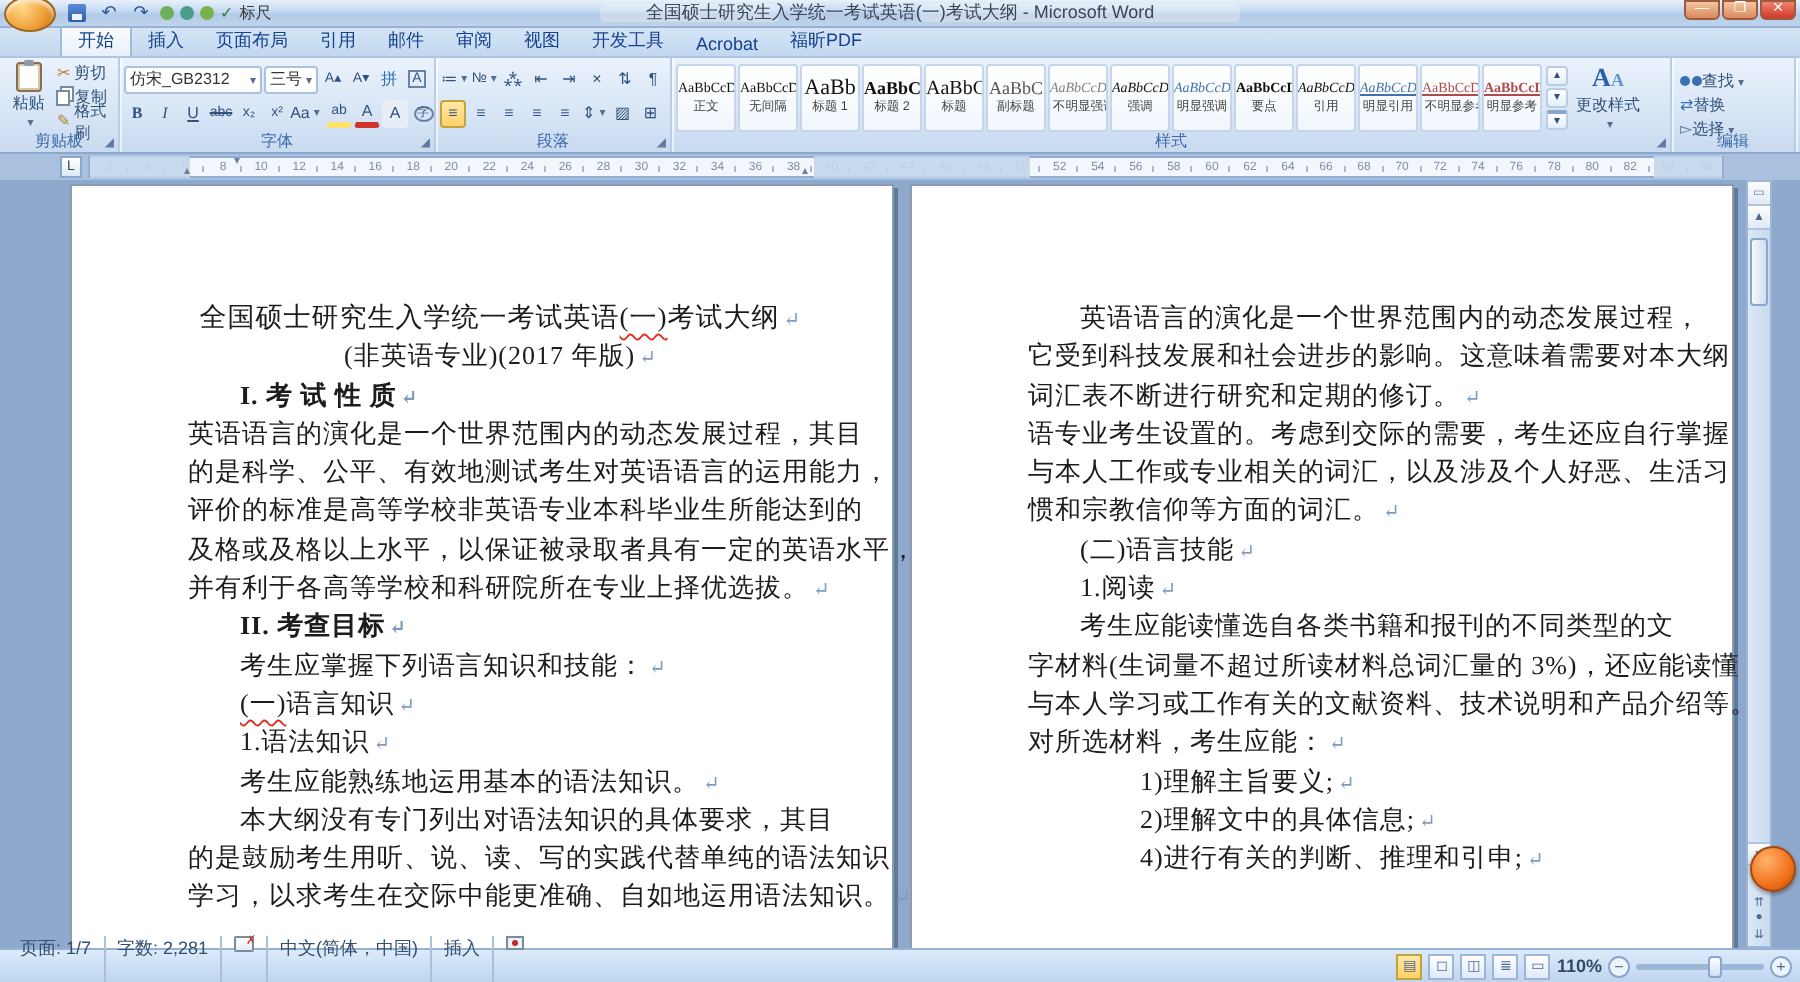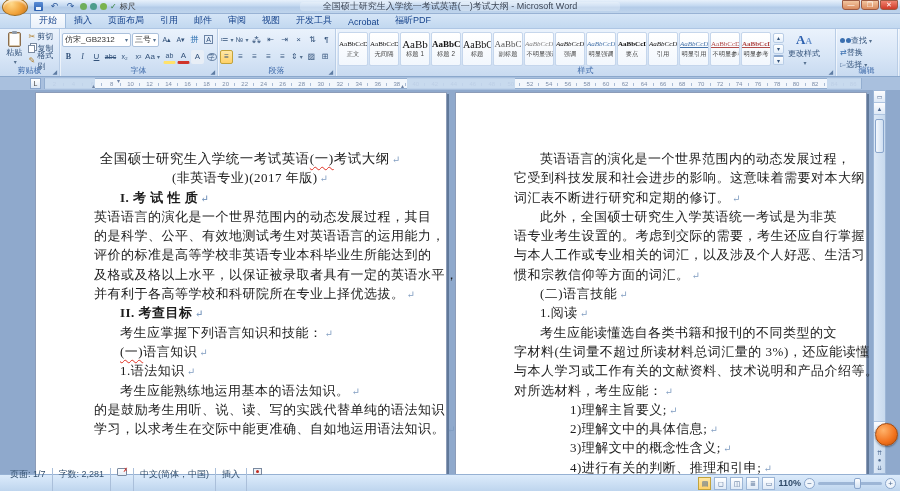--- a/index.html
+++ b/index.html
@@ -522,40 +522,39 @@
         <div class="dline f">英语语言的演化是一个世界范围内的动态发展过程，其目</div>
         <div class="dline f">的是科学、公平、有效地测试考生对英语语言的运用能力，</div>
         <div class="dline f">评价的标准是高等学校非英语专业本科毕业生所能达到的</div>
         <div class="dline f">及格或及格以上水平，以保证被录取者具有一定的英语水平，</div>
         <div class="dline f">并有利于各高等学校和科研院所在专业上择优选拔。<span class="pmark">↵</span></div>
         <div class="dline h">II. 考查目标<span class="pmark">↵</span></div>
         <div class="dline i">考生应掌握下列语言知识和技能：<span class="pmark">↵</span></div>
         <div class="dline i"><span class="sq">(一)</span>语言知识<span class="pmark">↵</span></div>
         <div class="dline i">1.语法知识<span class="pmark">↵</span></div>
         <div class="dline i">考生应能熟练地运用基本的语法知识。<span class="pmark">↵</span></div>
+        <div class="dline i">本大纲没有专门列出对语法知识的具体要求，其目</div>
         <div class="dline f">的是鼓励考生用听、说、读、写的实践代替单纯的语法知识</div>
         <div class="dline f">学习，以求考生在交际中能更准确、自如地运用语法知识。<span class="pmark">↵</span></div>
       </div>
     <div class="page right">
         <div class="dline i">英语语言的演化是一个世界范围内的动态发展过程，</div>
         <div class="dline f">它受到科技发展和社会进步的影响。这意味着需要对本大纲</div>
         <div class="dline f">词汇表不断进行研究和定期的修订。<span class="pmark">↵</span></div>
-        <div class="dline i">此外，全国硕士研究生入学英语统一考试是为非英</div>
         <div class="dline f">语专业考生设置的。考虑到交际的需要，考生还应自行掌握</div>
         <div class="dline f">与本人工作或专业相关的词汇，以及涉及个人好恶、生活习</div>
         <div class="dline f">惯和宗教信仰等方面的词汇。<span class="pmark">↵</span></div>
         <div class="dline i">(二)语言技能<span class="pmark">↵</span></div>
         <div class="dline i">1.阅读<span class="pmark">↵</span></div>
         <div class="dline i">考生应能读懂选自各类书籍和报刊的不同类型的文</div>
         <div class="dline f">字材料(生词量不超过所读材料总词汇量的 3%)，还应能读懂</div>
         <div class="dline f">与本人学习或工作有关的文献资料、技术说明和产品介绍等。</div>
         <div class="dline f">对所选材料，考生应能：<span class="pmark">↵</span></div>
         <div class="dline li">1)理解主旨要义;<span class="pmark">↵</span></div>
         <div class="dline li">2)理解文中的具体信息;<span class="pmark">↵</span></div>
-        <div class="dline li">3)理解文中的概念性含义;<span class="pmark">↵</span></div>
         <div class="dline li">4)进行有关的判断、推理和引申;<span class="pmark">↵</span></div>
       </div>
 
     <div class="vscroll">
       <div class="vsb"><span>▭</span></div>
       <div class="vsb"><span>▲</span></div>
       <div class="vthumb"></div>
       <div class="vsb bottom"><span>▼</span></div>
       <div class="browse">
         <span>⇈</span>

